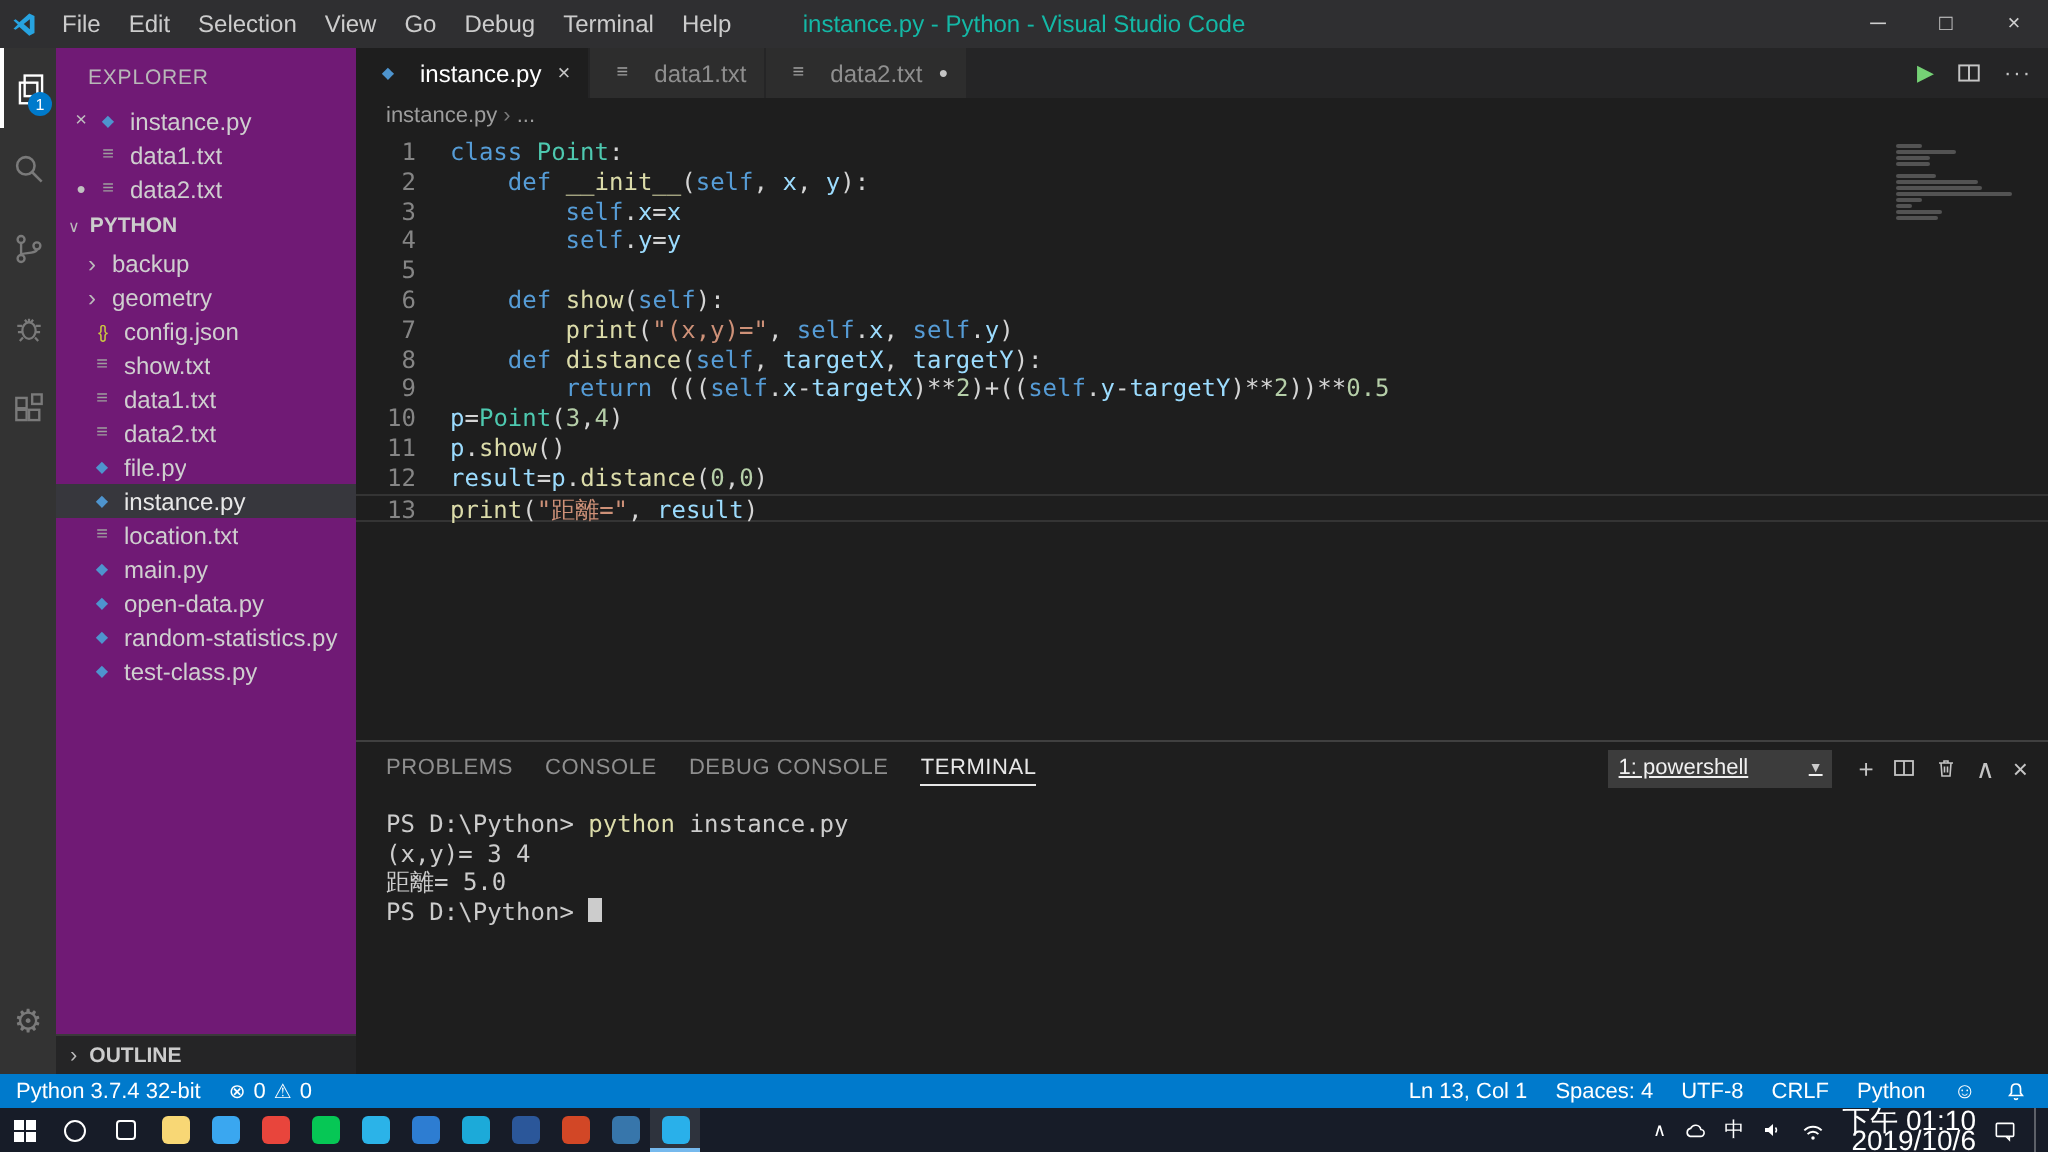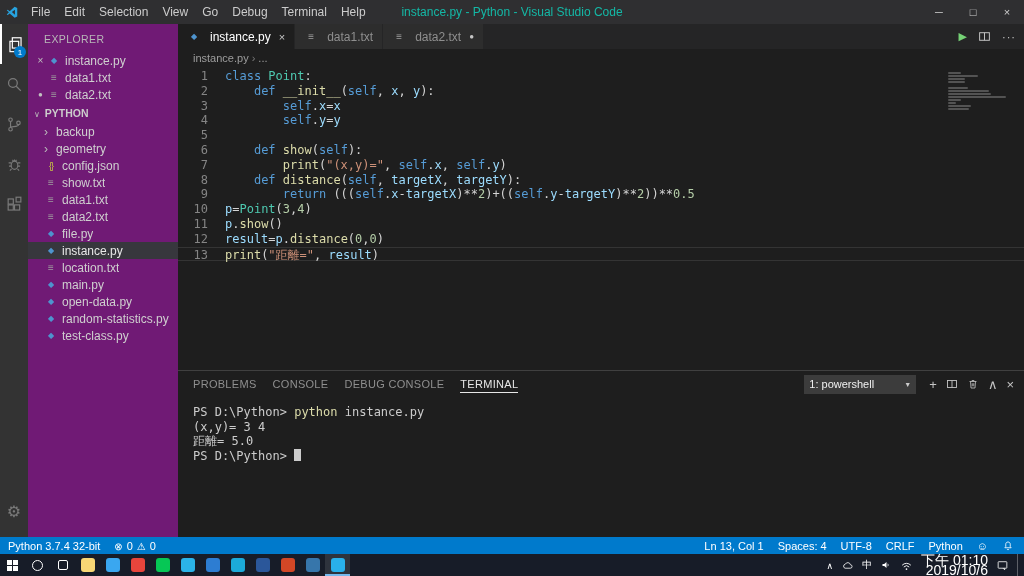--- a/index.html
+++ b/index.html
@@ -69,21 +69,21 @@
   .code-text { white-space:pre; }
   .minimap { position:absolute; top:6px; right:14px; width:62px; opacity:.7; }
   .mm-line { height:2px; margin-bottom:1px; background:#6a6a6a; border-radius:1px; }
 
   
   .panel { height:167px; flex:none; border-top:1px solid rgba(128,128,128,.35); display:flex; flex-direction:column; background:#1e1e1e; }
   .panel-header { height:26px; flex:none; display:flex; align-items:center; padding-left:15px; position:relative; }
   .panel-tab { margin-right:16px; font-size:11px; color:#8f8f8f; letter-spacing:.3px; padding:3px 0 2px; border-bottom:1px solid transparent; }
   .panel-tab.active { color:#e7e7e7; border-bottom-color:#e7e7e7; }
   .panel-actions { position:absolute; right:10px; top:0; height:26px; display:flex; align-items:center; gap:9px; }
-  .shell-select { width:112px; height:19px; background:#3c3c3c; color:#f0f0f0; font-size:11px; display:flex; align-items:center; justify-content:space-between; padding:0 5px; margin-right:4px; }
+  .shell-select { width:112px; height:19px; background:#3c3c3c; color:#f0f0f0; font-size:11px; display:flex; align-items:center; justify-content:space-between; padding:0 5px; margin-right:4px;text-decoration:underline; }
   .shell-select .dd { font-size:7px; color:#cccccc; }
   .picon { color:#c5c5c5; font-size:13px; display:flex; align-items:center; }
   .terminal { flex:1; padding:8px 0 0 15px; font-family:"DejaVu Sans Mono","Liberation Mono",monospace; font-size:12px; line-height:14.6px; color:#cccccc; }
   .term-line { white-space:pre; height:14.6px; }
   .term-cursor { display:inline-block; width:7px; height:12px; background:#cccccc; vertical-align:-1px; }
 
   
   .statusbar { height:17px; background:#007acc; flex:none; display:flex; align-items:center; justify-content:space-between; color:#ffffff; font-size:11px; padding:0 10px 0 8px; }
   .sb-left, .sb-right { display:flex; align-items:center; gap:14px; white-space:nowrap; }
   .problems { display:flex; align-items:center; gap:4px; }
@@ -264,20 +264,24 @@
           </div>
           <div class="row tree-row">
             <span class="ficon py">◆</span>
             <span class="fname">random-statistics.py</span>
           </div>
           <div class="row tree-row">
             <span class="ficon py">◆</span>
             <span class="fname">test-class.py</span>
           </div>
         </div>
+      <div class="section-header outline-header">
+        <span class="chev-right2"></span>
+        <span>OUTLINE</span>
+      </div>
     </div>
 
     <div class="editor-col">
       <div class="tabbar">
         <div class="tabs">
             <div class="tab active">
               <span class="ficon py">◆</span>
               <span class="tab-label">instance.py</span>
               <span class="tab-close">×</span>
             </div>

